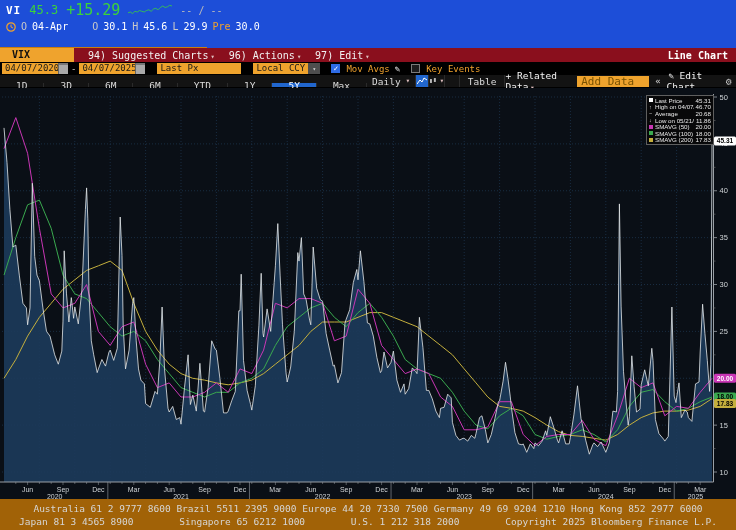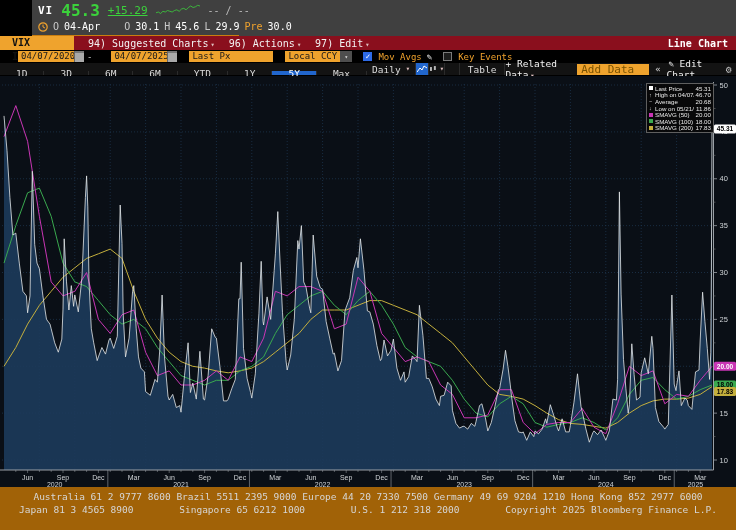--- a/index.html
+++ b/index.html
@@ -1,45 +1,45 @@
 <!DOCTYPE html>
 <html><head>
 <meta charset="utf-8">
 <style>
   * { margin:0; padding:0; box-sizing:border-box; }
   html,body { width:736px; height:530px; background:#000; overflow:hidden;
     font-family:"DejaVu Sans Mono", monospace; }
   .row { display:flex; align-items:center; }
 
   
-  #hdr { position:relative; height:36px; background:#404040; padding:2px 0 0 6px;margin-left:32px; }
+  #hdr { position:relative; height:48px; background:#1d4ed8; padding:2px 0 0 6px; }
   #hdr .l1 { height:16px; display:flex; align-items:center; gap:8px; font-size:11px; }
   .ticker { color:#fff; font-weight:bold; letter-spacing:1px; }
-  .px-last { color:#3bd23b; font-weight:bold; font-size:16px; }
-  .px-chg { color:#3bd23b; font-size:11px;text-decoration:underline; }
+  .px-last { color:#3bd23b; font-weight:normal; font-size:12px; }
+  .px-chg { color:#3bd23b; font-size:15px; }
   .na { color:#bbb; font-size:10px; }
   #hdr .l2 { height:15px; display:flex; align-items:center; gap:5px; font-size:10px; margin-top:1px; }
   .lbl { color:#c9c9c9; } .val { color:#fff; } .pre { color:#f0a22d; }
   .clock { width:10px; height:10px; }
   #hdr-underline { position:absolute; left:0; bottom:0; width:207px; height:0;
     border-bottom:1px solid #c97e10; }
 
   
   #menubar { height:14px; background:#8a0f1d; display:flex; align-items:center; font-size:10px; }
   .sec-box { background:#efa32d; color:#111; height:14px; line-height:14px; padding:0 12px;
     width:74px; font-weight:bold; }
   .menu-item { color:#f2f2f2; margin-left:14px; cursor:default; }
   .caret { font-size:7px; color:#e0c0c0; margin-left:2px; }
   .menu-right { margin-left:auto; margin-right:8px; color:#fff; font-weight:bold; }
 
   
   #toolbar { height:13px; background:#000; display:flex; align-items:center; gap:3px;
     padding-left:2px; font-size:9px; }
   .fld { background:#efa32d; color:#1a1a1a; height:11px; line-height:11px; padding:0 3px; }
-  .fld.date { width:56px;margin-left:16px; }
+  .fld.date { width:56px; }
   .fld.lastpx { width:84px; }
   .fld.ccy { width:55px; }
   .cal { width:10px; height:11px; background:#a9a9a9; border-left:1px solid #666;
     background-image:linear-gradient(#777 2px, transparent 2px); }
   .drop-btn { width:12px; height:11px; background:#4e4e4e; color:#ddd; font-size:6px;
     text-align:center; line-height:11px; }
   .dash { color:#ccc; }
   .chk { width:9px; height:9px; margin-left:8px; display:inline-block; }
   .chk.on { background:#2e6be6; color:#fff; font-size:8px; line-height:9px; text-align:center; }
   .chk.off { background:#1c1c1c; border:1px solid #7a7a7a; }

